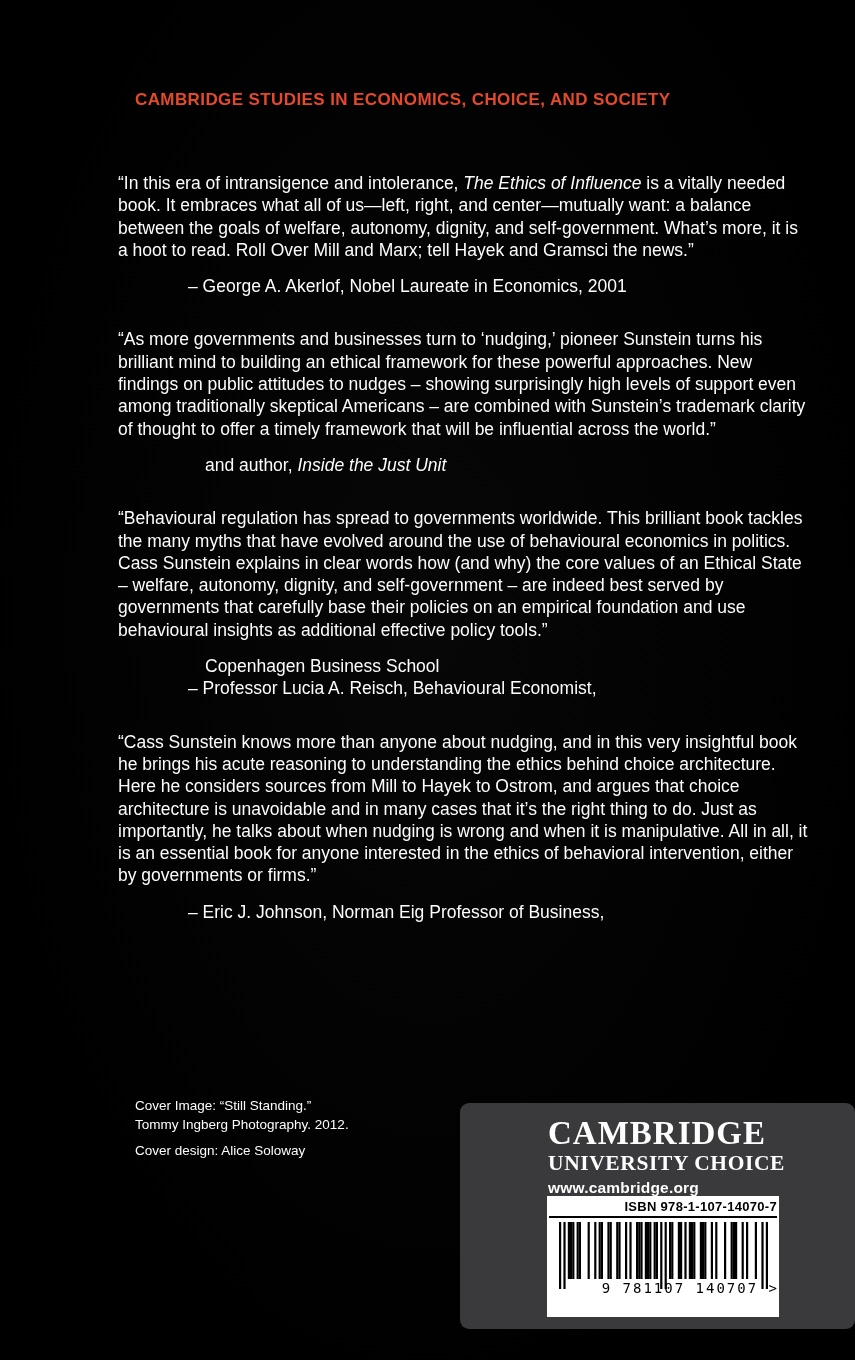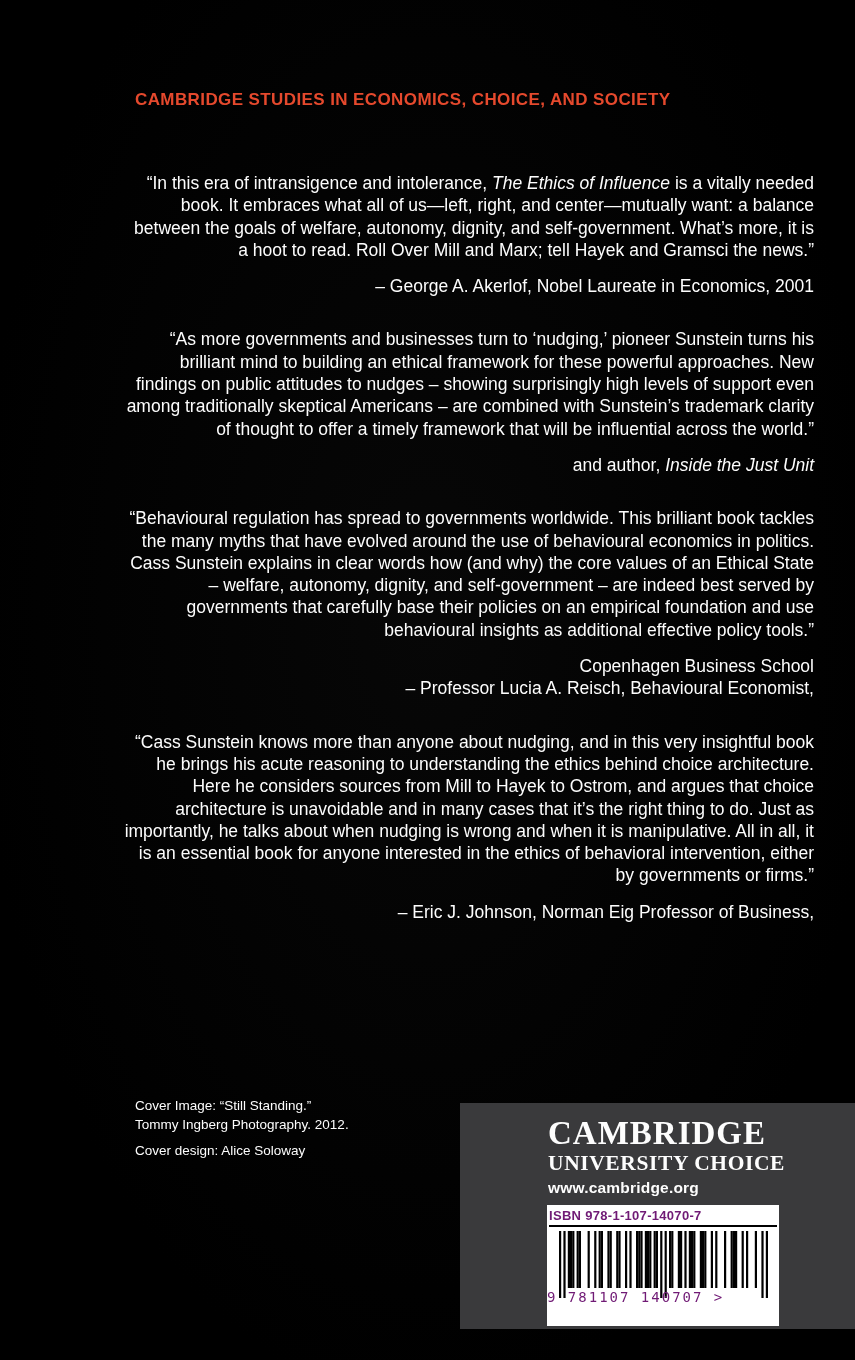--- a/index.html
+++ b/index.html
@@ -8,40 +8,41 @@
     background:#000;
     color:#fdfdfd;
     font-family:"Liberation Sans",sans-serif;
   }
   .page{position:absolute;inset:0;background:radial-gradient(ellipse at 50% 45%, #070707 0%, #000 75%);}
   .series-title{
     position:absolute;left:135px;top:90px;width:700px;
     font-size:17px;font-weight:bold;letter-spacing:.4px;
     color:var(--accent,#e5492d);
   }
-  .quotes{position:absolute;left:124px;top:172px;width:690px;text-align:right;}
+  .quotes{position:absolute;left:118px;top:172px;width:690px;}
   .quote{margin:0 0 31px 0;}
   .quote-text{margin:0;font-size:17.5px;line-height:22.3px;}
   .attribution{margin:14px 0 0 0;padding-left:70px;font-size:17.5px;line-height:22.3px;}
   .attr-line{white-space:nowrap;}
   .attr-cont{padding-left:17px;}
   em{font-style:italic;}
   .credits{position:absolute;left:135px;top:1096px;font-size:13.5px;line-height:19px;}
   .credit-gap{height:7px;}
   .publisher{
     position:absolute;right:0;top:1103px;width:395px;height:226px;
     background:var(--pubbox,#3a3a3c);
+    border-radius:9px;
   }
   .pub-inner{padding:13px 0 0 88px;}
   .pub-name1{font-family:"Liberation Serif",serif;font-weight:bold;font-size:33px;letter-spacing:1px;line-height:34px;}
   .pub-name2{font-family:"Liberation Serif",serif;font-weight:bold;font-size:21.5px;letter-spacing:.6px;line-height:27px;}
   .pub-site{font-size:15.5px;font-weight:bold;margin-top:2px;letter-spacing:.2px;}
   .isbn-box{
-    position:absolute;left:87px;top:102px;width:232px;height:121px;
-    background:#fff;color:#701a75;text-align:left;
+    position:absolute;left:87px;top:93px;width:232px;height:121px;
+    background:#fff;color:#000000;text-align:right;
   }
   .isbn-label{
     font-size:13px;font-weight:bold;letter-spacing:.3px;
     padding:3px 0 2px 0;margin:0 2px;border-bottom:2px solid #000;
   }
   .barcode-svg{display:block;margin:4px auto 0 auto;}
   .barcode-svg rect{fill:#000;}
   .barcode-digits{
     font-family:"DejaVu Sans Mono",monospace;
     font-size:14px;letter-spacing:2px;margin-top:-9px;

